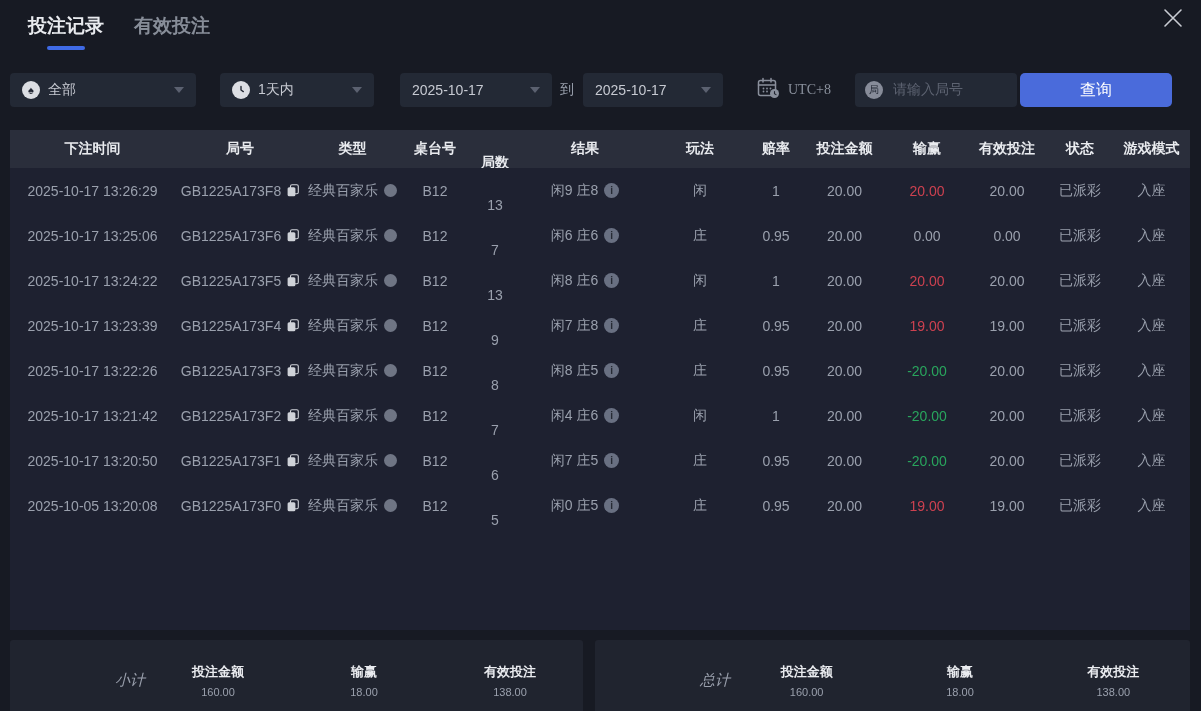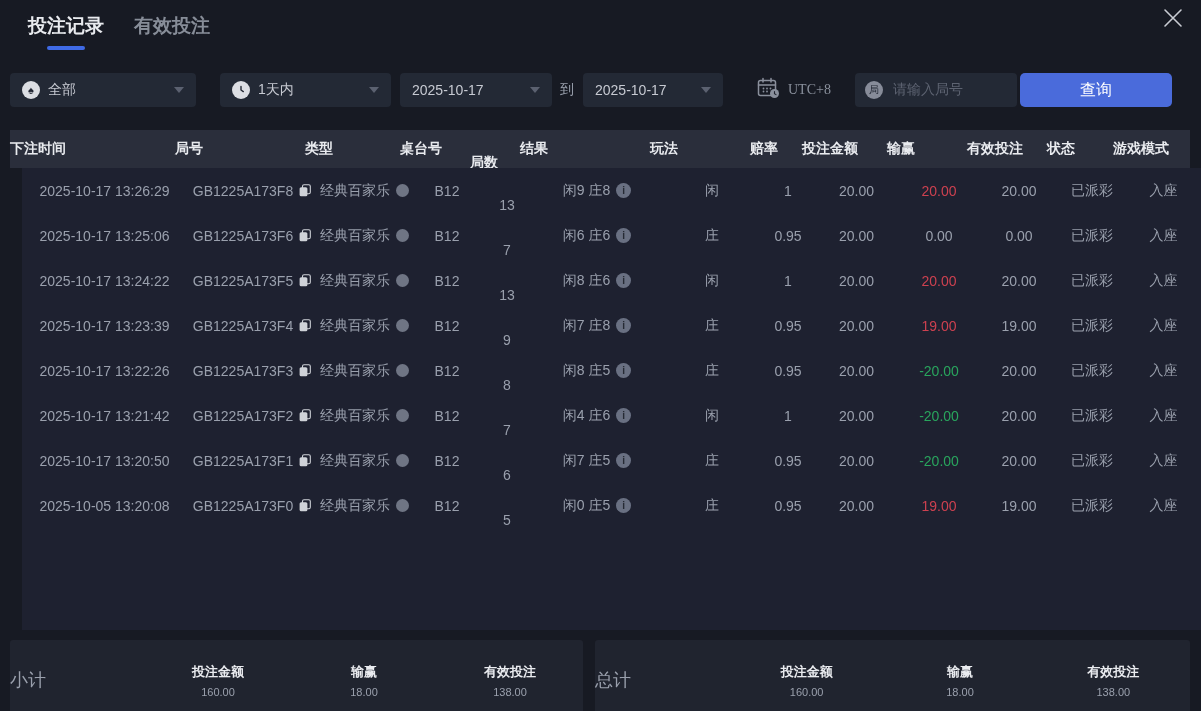--- a/index.html
+++ b/index.html
@@ -29,38 +29,38 @@
   .circle-light{width:18px;height:18px;border-radius:50%;background:#dcdee3;display:flex;align-items:center;justify-content:center;color:#232834;font-size:11px;line-height:1;flex:0 0 auto;}
   .circle-grey{width:18px;height:18px;border-radius:50%;background:#878c99;display:flex;align-items:center;justify-content:center;color:#232834;font-size:10px;line-height:1;flex:0 0 auto;}
   .to-label{left:556px;width:22px;justify-content:center;color:var(--text);}
   .tz{left:757px;gap:8px;color:#8a909c;font-family:Liberation Serif, serif;}
   .round-input{left:855px;width:162px;background:var(--field);padding:0 10px;gap:8px;}
   .round-input input{background:transparent;border:0;outline:none;color:#c7cad2;font-size:14px;width:100%;font-family:Liberation Mono, monospace;}
   .round-input input::placeholder{color:var(--muted);}
   .search-btn{left:1020px;width:152px;justify-content:center;background:var(--accent);color:#fff;font-size:16px;cursor:pointer;border-radius:5px;}
   
   .thead{position:absolute;left:10px;top:130px;width:1180px;height:38px;background:var(--headerrow);display:flex;align-items:center;}
-  .th{font-weight:bold;color:var(--text-bright);font-size:14px;}
-  .tbody{position:absolute;left:22px;top:168px;width:1180px;height:462px;background:var(--panel);}
+  .th{font-weight:bold;color:var(--text-bright);text-align:center;font-size:14px;}
+  .tbody{position:absolute;left:10px;top:168px;width:1180px;height:462px;background:var(--panel);}
   .tr{display:flex;align-items:center;height:45px;}
   .td{text-align:center;color:var(--text);display:flex;align-items:center;justify-content:center;gap:6px;}
   .c0{width:165px;}.c1{width:130px;}.c2{width:95px;}.c3{width:70px;}.c4{width:50px;margin-top:28px;}
   .c5{width:130px;}.c6{width:100px;}.c7{width:52px;}.c8{width:85px;}.c9{width:80px;}
   .c10{width:80px;}.c11{width:66px;}.c12{width:77px;}
   .red{color:var(--red);}
   .green{color:var(--green);}
   .neutral{color:var(--text);}
   .copy{cursor:pointer;display:flex;}
   .dot{width:13px;height:13px;border-radius:50%;background:#6f7584;flex:0 0 auto;}
   .info{width:15px;height:15px;border-radius:50%;background:#697082;color:#262a34;font-size:10px;font-weight:bold;display:flex;align-items:center;justify-content:center;cursor:pointer;flex:0 0 auto;font-style:normal;}
   
   .sum-box{position:absolute;top:640px;height:80px;background:var(--box);display:flex;align-items:center;border-radius:3px;}
   .sum-box.left{left:10px;width:573px;}
   .sum-box.right{left:595px;width:595px;}
-  .sum-title{width:135px;text-align:left;font-size:18px;color:var(--text);}
+  .sum-title{width:135px;text-align:right;font-size:15px;color:var(--text);font-style:italic;}
   .sum-item{flex:1;text-align:center;}
   .sum-item .lbl{font-size:13px;font-weight:bold;color:var(--text-bright);margin-bottom:5px;}
   .sum-item .val{font-size:11px;color:var(--text);}
 </style>
 </head>
 <body>
 
 <div class="tabs">
   <div class="tab active">
     <span>投注记录</span>
@@ -77,21 +77,21 @@
 </div>
 
 <div class="fitem dd" style="left:10px;width:186px;">
   <span class="circle-light">
       <span>♠</span>
     </span>
   <span>全部</span>
   <span class="caret"></span>
 </div>
 
-<div class="fitem dd" style="left:220px;width:171px;">
+<div class="fitem dd" style="left:220px;width:154px;">
   <span class="circle-light">
     <svg width="12" height="12" viewBox="0 0 12 12">
         <path d="M6 2.5 V6 L8.3 7.6" stroke="#232834" stroke-width="1.4" fill="none" stroke-linecap="round"></path>
       </svg>
   </span>
   <span>1天内</span>
   <span class="caret"></span>
 </div>
 
 <div class="fitem dd" style="left:400px;width:152px;">

